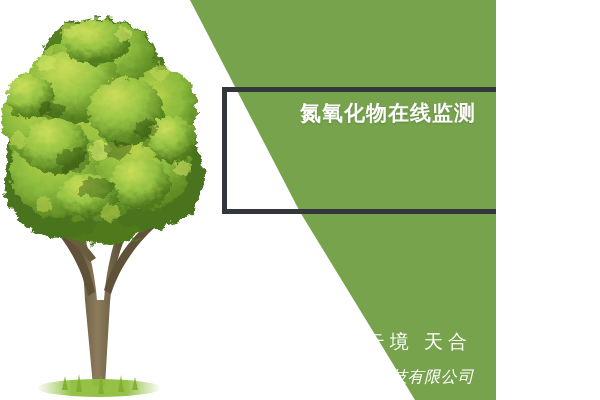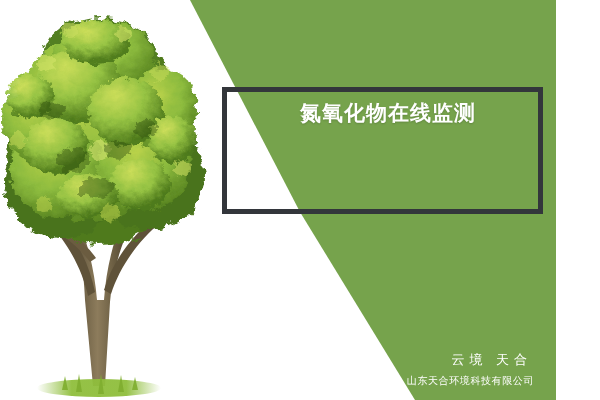--- a/index.html
+++ b/index.html
@@ -4,21 +4,21 @@
 <style>
   html,body{margin:0;padding:0;}
   body{
     width:600px;height:400px;
     background:#ffffff;
     font-family:"Liberation Sans","DejaVu Sans",sans-serif;
     overflow:hidden;
   }
   #slide{
     position:relative;
-    width:556px;height:400px;
+    width:496px;height:400px;
     background:#ffffff;
     overflow:hidden;
   }
   .layer{position:absolute;top:0;left:0;width:600px;height:400px;}
   svg.layer{display:block;}
 
   
   #title-box{
     position:absolute;
     left:222px;top:87px;
@@ -43,28 +43,29 @@
 
   
   #brand{
     position:absolute;
     right:22px;bottom:12px;
     z-index:7;
     text-align:right;
     color:#ffffff;
   }
   #brand-name{
-    font-size:13px;
+    font-size:19px;
     letter-spacing:5px;
-    margin-bottom:5px;
+    margin-bottom:12px;
     padding-right:2px;
   }
   #brand-company{
-    font-size:10px;
+    font-size:16px;
     letter-spacing:.6px;
+    font-style:italic;
   }
 </style>
 </head>
 <body>
 
 <div id="slide">
 
   <svg class="layer" viewBox="0 0 600 400" style="z-index:2;">
     <polygon points="190,0 600,0 600,400 415,400 300,212" fill="#76a34c"></polygon>
   </svg>

